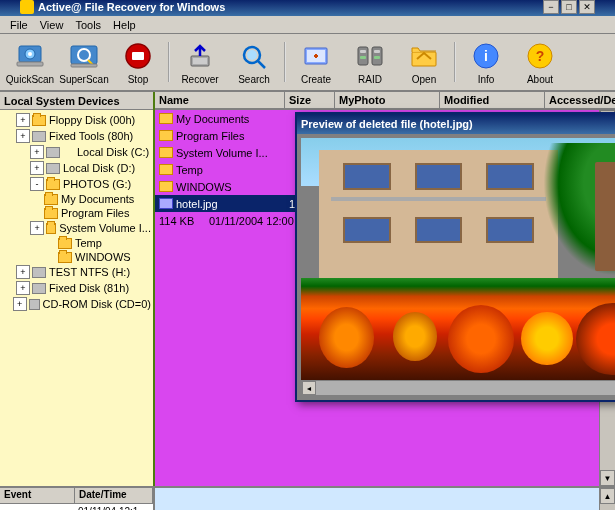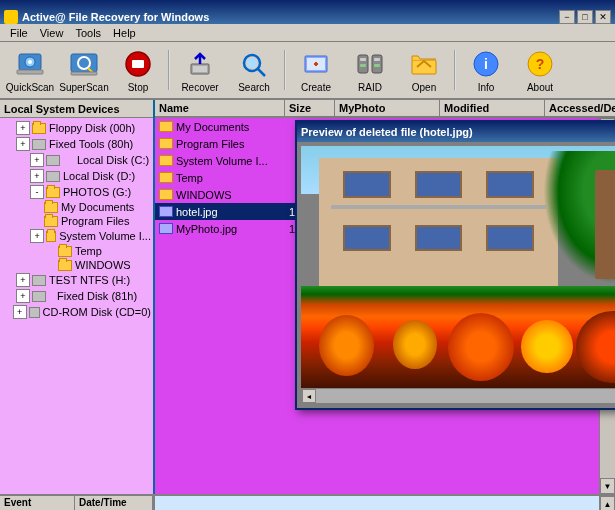--- a/index.html
+++ b/index.html
@@ -10,25 +10,25 @@
       font-family: 'Tahoma', 'Arial', sans-serif;
       font-size: 11px;
       background: #d4d0c8;
       user-select: none;
     }
 
     
     .title-bar {
       background: linear-gradient(to bottom, #0a246a, #3a6ea5);
       color: white;
-      height: 24px;
-      display: flex;
-      align-items: flex-end;
+      height: 16px;
+      display: flex;
+      align-items: flex-start;
       justify-content: space-between;
-      padding: 0 4px;
+      padding: 0 20px;
     }
     .title-bar-text {
       font-size: 11px;
       font-weight: bold;
       display: flex;
       align-items: center;
       gap: 4px;
     }
     .title-bar-icon {
       width: 14px;
@@ -110,24 +110,24 @@
     
     .main-area {
       display: flex;
       height: calc(510px - 20px - 18px - 58px - 20px);
     }
 
     
     .left-panel {
       width: 155px;
       min-width: 155px;
-      border-right: 2px solid #0369a1;
+      border-right: 2px solid #4d7c0f;
       display: flex;
       flex-direction: column;
-      background: #f0abfc;
+      background: #fef9c3;
       overflow: hidden;
     }
     .panel-header {
       background: #d4d0c8;
       border-bottom: 1px solid #808080;
       padding: 2px 4px;
       font-weight: bold;
       font-size: 11px;
       height: 18px;
       display: flex;
@@ -548,21 +548,21 @@
         <span class="tree-indent"></span>
         <span class="tree-toggle">+</span>
         <span class="drive-icon"></span>
         <span style="margin-left:3px">TEST NTFS (H:)</span>
       </div>
 
       <div class="tree-item">
         <span class="tree-indent"></span>
         <span class="tree-toggle">+</span>
         <span class="drive-icon"></span>
-        <span style="margin-left:11px">Fixed Disk (81h)</span>
+        <span style="margin-left:3px">Fixed Disk (81h)</span>
       </div>
 
       <div class="tree-item">
         <span class="tree-indent"></span>
         <span class="tree-toggle">+</span>
         <span class="drive-icon"></span>
         <span style="margin-left:3px">CD-ROM Disk (CD=0)</span>
       </div>
 
     </div>
@@ -638,24 +638,20 @@
           <span style="display:inline-block;width:14px;height:11px;background:#aaaaff;border:1px solid #4444cc;flex-shrink:0"></span>
           hotel.jpg
         </div>
         <div class="file-cell" style="width:50px">114 KB</div>
         <div class="file-cell" style="width:105px">01/11/2004 12:00</div>
         <div class="file-cell" style="width:105px">01/11/2004 11:56</div>
         <div class="file-cell" style="flex:1">01/11/2004</div>
       </div>
 
       <div class="file-row">
-        <div class="file-cell" style="width:130px">
-          <span style="display:inline-block;width:14px;height:11px;background:#aaaaff;border:1px solid #4444cc;flex-shrink:0"></span>
-          MyPhoto.jpg
-        </div>
         <div class="file-cell" style="width:50px">114 KB</div>
         <div class="file-cell" style="width:105px">01/11/2004 12:00</div>
         <div class="file-cell" style="width:105px">01/11/2004 11:56</div>
         <div class="file-cell" style="flex:1">01/11/2004</div>
       </div>
 
     </div>
 
     <div style="position:absolute;right:0;top:18px;bottom:0;width:16px;background:#d4d0c8;border-left:1px solid #808080;display:flex;flex-direction:column;z-index:5">
       <div style="width:15px;height:16px;background:#d4d0c8;border:1px solid #808080;display:flex;align-items:center;justify-content:center;font-size:8px;cursor:pointer">▲</div>

